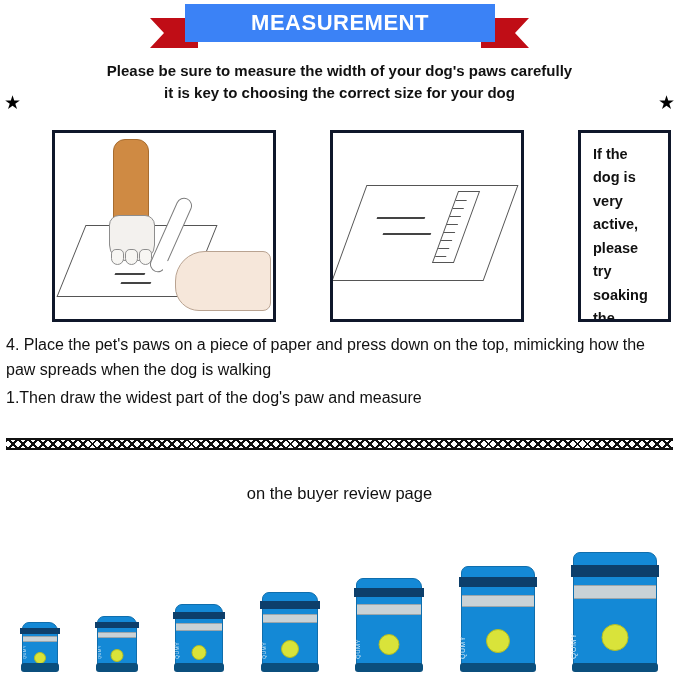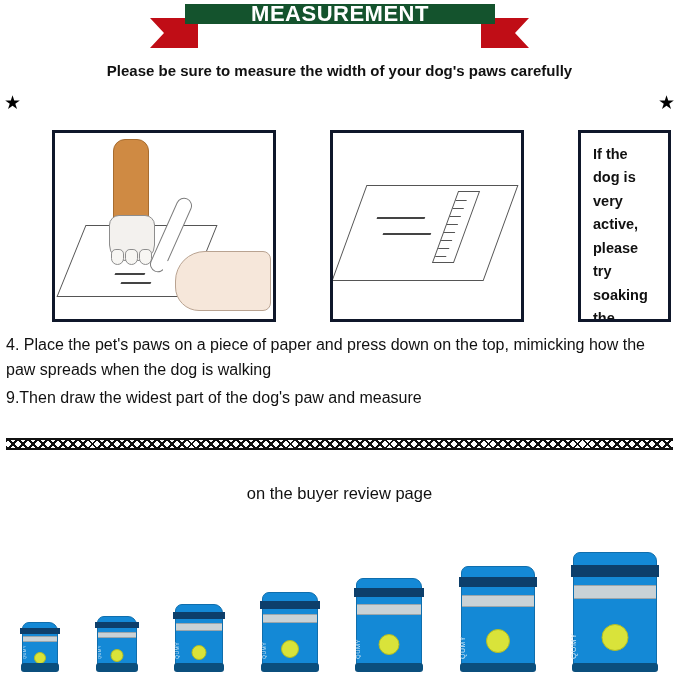--- a/index.html
+++ b/index.html
@@ -18,22 +18,22 @@
 
   
   .banner-wrap {
     position: absolute;
     top: 0; left: 0; right: 0;
     height: 54px;
   }
   .ribbon {
     position: absolute;
     left: 185px; top: 4px;
-    width: 310px; height: 20px;
-    background: #14532d;
+    width: 310px; height: 38px;
+    background: #3b82f6;
     display: flex; align-items: center; justify-content: center;
     z-index: 3;
   }
   .ribbon-title {
     color: #ffffff;
     font-size: 22px;
     font-weight: bold;
     letter-spacing: 0.5px;
     font-family: "Liberation Sans", sans-serif;
   }
@@ -315,20 +315,21 @@
   <div class="banner-wrap">
     <div class="ribbon-tail left"></div>
     <div class="ribbon-tail right"></div>
     <div class="ribbon">
       <span class="ribbon-title">MEASUREMENT</span>
     </div>
   </div>
 
   <div class="headline">
     <div>Please be sure to measure the width of your dog's paws carefully</div>
+    <div>it is key to choosing the correct size for your dog</div>
   </div>
   <span class="star left">★</span>
   <span class="star right">★</span>
 
   <div class="panels">
 
     <div class="panel p1">
       <div class="p1-paper"></div>
       <div class="p1-leg"></div>
       <div class="p1-leg-white"></div>
@@ -358,21 +359,21 @@
       </div>
     </div>
 
     <div class="panel p3">
       <div class="tip-text">If the dog is very active, please try soaking the dog's paw, let the dog step on the white paper, then measure the width of the wet paw print</div>
     </div>
   </div>
 
   <div class="steps">
     <p>4. Place the pet's paws on a piece of paper and press down on the top, mimicking how the paw spreads when the dog is walking</p>
-    <p>9.Then draw the widest part of the dog's paw and measure</p>
+    <p>1.Then draw the widest part of the dog's paw and measure</p>
   </div>
 
   <div class="divider">
     <div class="divider-top"></div>
     <div class="divider-zig"></div>
     <div class="divider-bot"></div>
   </div>
 
   <div class="recommend">
     <div>on the buyer review page</div>

